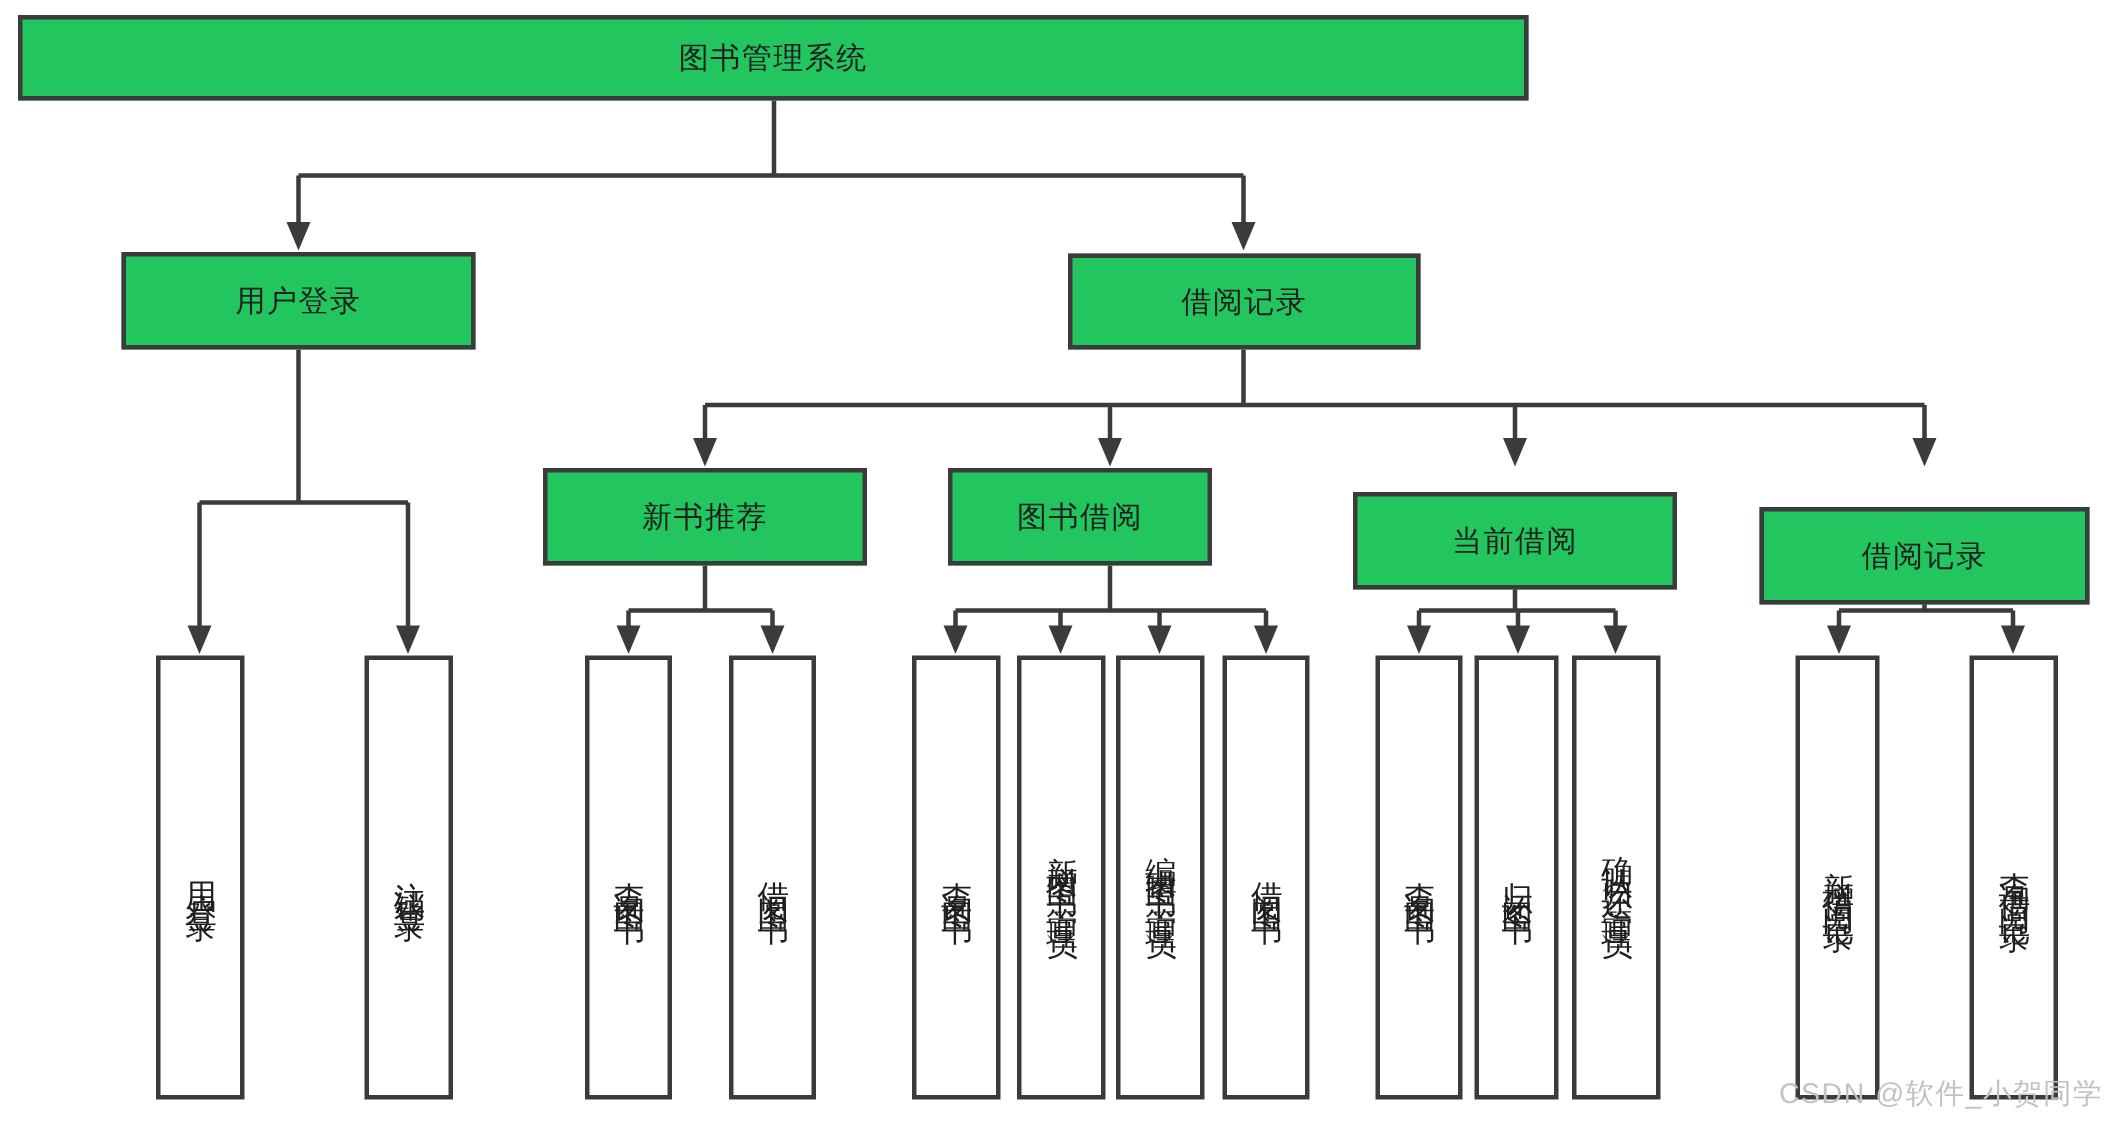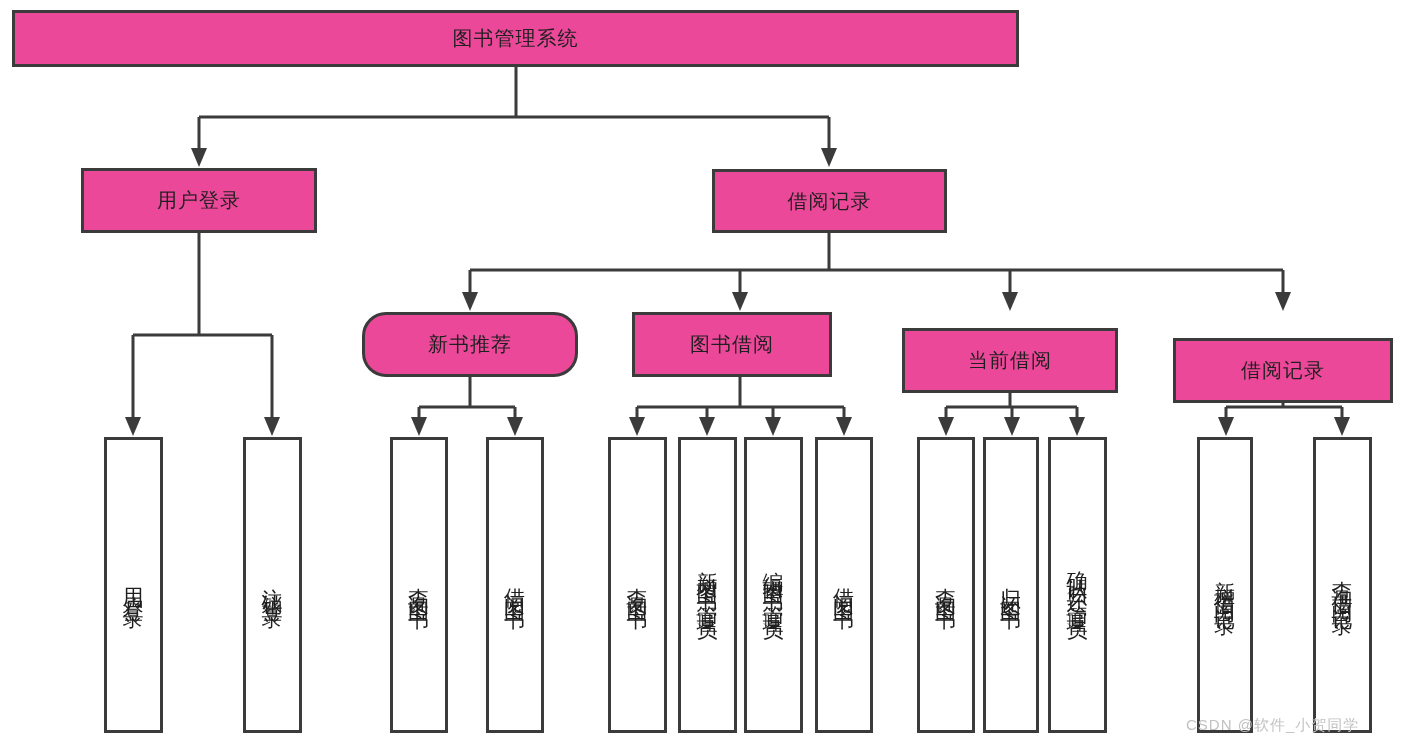--- a/index.html
+++ b/index.html
@@ -16,21 +16,21 @@
   }
   #connectors {
     position: absolute;
     left: 0; top: 0;
     width: 1405px; height: 747px;
   }
   .hbox {
     position: absolute;
     box-sizing: border-box;
     border: 3px solid #3b3b3b;
-    background: #ec4899;
+    background: #22c55e;
     display: flex;
     align-items: center;
     justify-content: center;
     font-size: 20px;
     color: #1f1f1f;
     letter-spacing: 1px;
     white-space: nowrap;
   }
   .vbox {
     position: absolute;
@@ -49,21 +49,21 @@
   .vbox span {
     writing-mode: vertical-lr;
     text-orientation: mixed;
     letter-spacing: 7px;
     line-height: 1;
   }
   .watermark {
     position: absolute;
     left: 1186px;
     top: 716px;
-    font-size: 15px;
+    font-size: 19px;
     color: #c2c2c2;
     letter-spacing: 1px;
     white-space: nowrap;
   }
 </style>
 </head>
 <body>
 
 <div id="stage">
 
@@ -114,24 +114,24 @@
     <span>图书管理系统</span>
   </div>
 
   <div class="hbox" style="left:81px; top:168px; width:236px; height:65px;">
     <span>用户登录</span>
   </div>
   <div class="hbox" style="left:712px; top:169px; width:235px; height:64px;">
     <span>借阅记录</span>
   </div>
 
-  <div class="hbox" style="left:362px; top:312px; width:216px; height:65px;border-radius:24px;">
+  <div class="hbox" style="left:362px; top:312px; width:216px; height:65px;">
     <span>新书推荐</span>
   </div>
-  <div class="hbox" style="left:632px; top:312px; width:200px; height:65px;">
+  <div class="hbox" style="left:632px; top:312px; width:176px; height:65px;">
     <span>图书借阅</span>
   </div>
   <div class="hbox" style="left:902px; top:328px; width:216px; height:65px;">
     <span>当前借阅</span>
   </div>
   <div class="hbox" style="left:1173px; top:312px; width:220px; height:65px;margin-top:26px;">
     <span>借阅记录</span>
   </div>
 
   <div class="vbox" style="left:104px; width:59px;">

